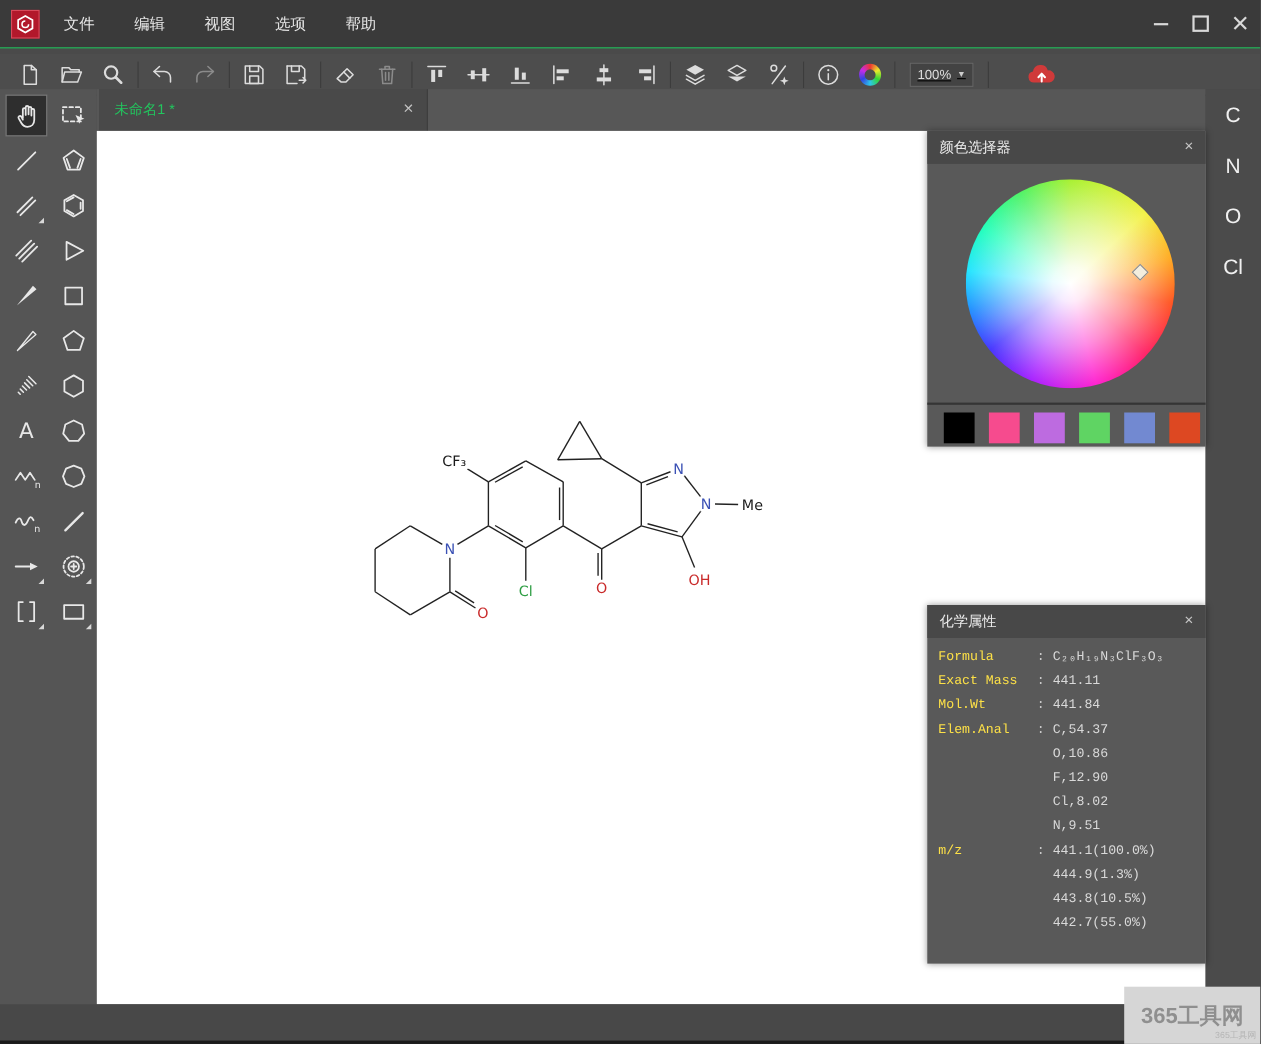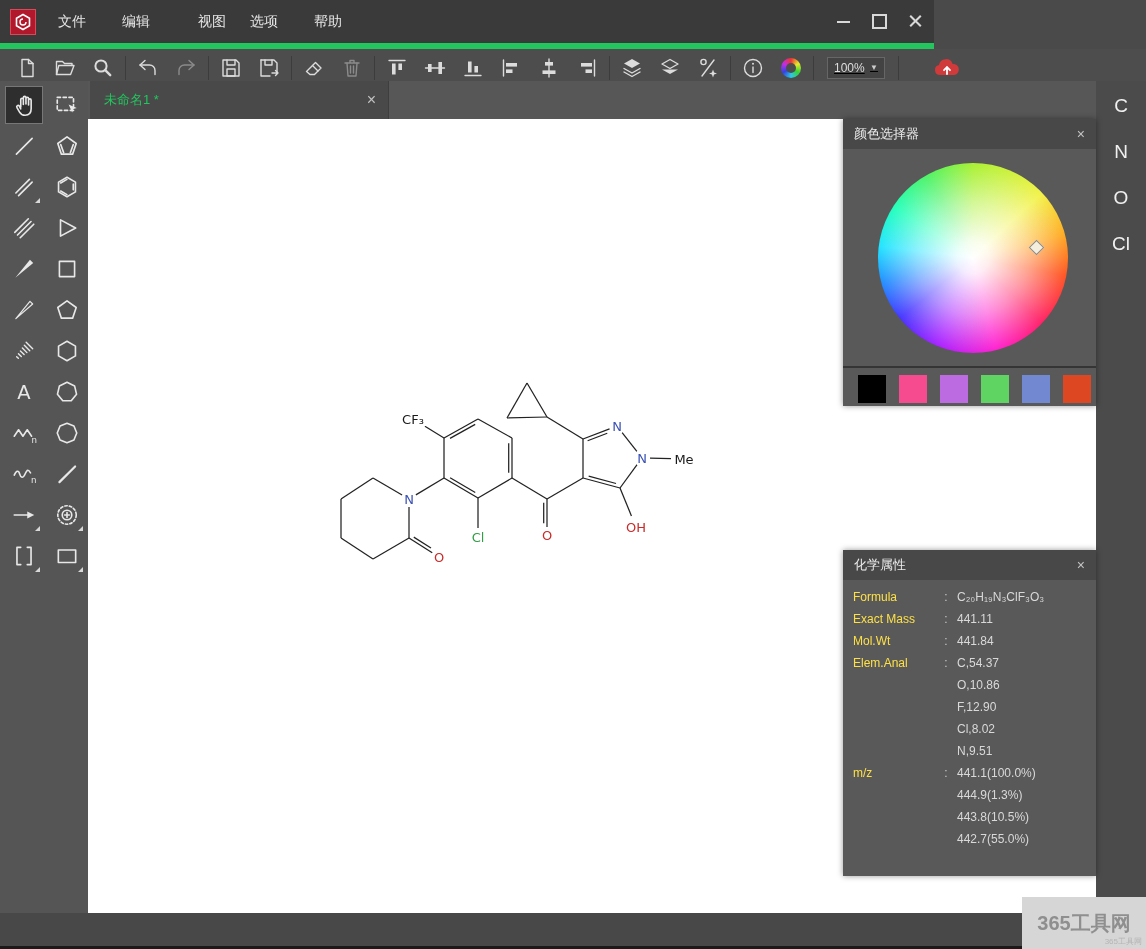--- a/index.html
+++ b/index.html
@@ -1,20 +1,20 @@
 <!DOCTYPE html>
 <html><head>
 <meta charset="utf-8">
 <style>
   html,body{margin:0;padding:0;background:#2d2d2d;}
   body{font-family:"Liberation Sans","DejaVu Sans",sans-serif;-webkit-font-smoothing:antialiased;}
   .app{position:relative;width:1146px;height:949px;background:#4a4a4a;overflow:hidden;}
 
   
-  .menubar{position:absolute;left:0;top:0;width:934px;height:43px;background:#3a3a3a;border-bottom:6px solid #22c55e;}
+  .menubar{position:absolute;left:0;top:0;width:1146px;height:43px;background:#3a3a3a;border-bottom:1px solid #22c55e;}
   .logo{position:absolute;left:10px;top:9px;width:24px;height:24px;background:#b2182b;border:1px solid #d8495a;display:flex;align-items:center;justify-content:center;}
   .menuitem{position:absolute;top:0;height:43px;line-height:43px;color:#e6e6e6;font-size:14px;padding:0 14px;cursor:default;}
   .wincontrols{position:absolute;right:8px;top:0;height:43px;display:flex;align-items:center;gap:14px;}
   .winbtn{width:22px;height:22px;display:flex;align-items:center;justify-content:center;}
   .wb-min{width:13px;height:0;border-top:2px solid #d9d9d9;}
   .wb-max{width:11px;height:11px;border:2px solid #d9d9d9;}
   .wb-x{position:relative;width:13px;height:13px;}
   .wb-x:before,.wb-x:after{content:"";position:absolute;left:-1px;top:5px;width:15px;height:2px;background:#d9d9d9;}
   .wb-x:before{transform:rotate(45deg);}
   .wb-x:after{transform:rotate(-45deg);}
@@ -51,21 +51,21 @@
 
   
   .canvas{position:absolute;left:88px;top:119px;width:1008px;height:794px;background:#ffffff;}
   .canvas svg{position:absolute;left:0;top:0;}
 
   
   .elementbar{position:absolute;left:1096px;top:81px;width:50px;height:868px;background:#4b4b4b;}
   .elembtn{position:absolute;left:0;width:50px;height:34px;color:#f0f0f0;font-size:19px;display:flex;align-items:center;justify-content:center;}
 
   
-  .panel{position:absolute;background:#595959;box-shadow:0 0 6px rgba(0,0,0,.4);}
+  .panel{position:absolute;background:#595959;box-shadow:0 0 6px rgba(0,0,0,.4);font-family:Liberation Mono, monospace;}
   .ptitle{position:absolute;left:0;top:0;right:0;height:30px;background:#484848;display:flex;align-items:center;}
   .ptitle .pt{color:#ececec;font-size:13px;margin-left:11px;flex:1;}
   .ptitle .px{color:#c5c5c5;font-size:14px;margin-right:11px;}
   .colorpicker{left:843px;top:119px;width:253px;height:287px;}
   .wheelwrap{position:absolute;left:0;top:30px;width:253px;height:218px;}
   .wheel{position:absolute;left:35px;top:14px;width:190px;height:190px;border-radius:50%;
     background:
       radial-gradient(circle,#ffffff 0%,rgba(255,255,255,.92) 12%,rgba(255,255,255,.55) 42%,rgba(255,255,255,0) 80%),
       conic-gradient(from 0deg,#9bee12,#f0f02a 13%,#ff9d00 21%,#ff3a00 28%,#ff0050 37%,#ff00c8 46%,#9b00ff 56%,#2a16ff 64%,#0080ff 71%,#00e0ff 77%,#00ffb0 84%,#35f14f 92%,#9bee12 100%);}
   .wheelmark{position:absolute;left:188px;top:93px;width:9px;height:9px;background:#f3eede;border:1px solid #8a8a8a;transform:rotate(45deg);}
@@ -95,21 +95,21 @@
   <header class="menubar">
     <div class="logo">
       <svg width="18" height="18" viewBox="0 0 18 18">
           <polygon points="9,1.5 15.5,5.2 15.5,12.8 9,16.5 2.5,12.8 2.5,5.2" fill="none" stroke="#ffffff" stroke-width="1.6"></polygon>
           <path d="M9 6a3 3 0 103 3" fill="none" stroke="#ffffff" stroke-width="1.4"></path>
         </svg>
     </div>
     <nav id="menus">
         <div class="menuitem" style="left: 44px;">文件</div>
         <div class="menuitem" style="left: 108px;">编辑</div>
-        <div class="menuitem" style="left: 184px;">视图</div>
+        <div class="menuitem" style="left: 172px;">视图</div>
         <div class="menuitem" style="left: 236px; text-align: center;">选项</div>
         <div class="menuitem" style="left: 300px;">帮助</div>
       </nav>
     <div class="wincontrols">
       <div class="winbtn">
           <span class="wb-min"></span>
         </div>
       <div class="winbtn">
           <span class="wb-max"></span>
         </div>

